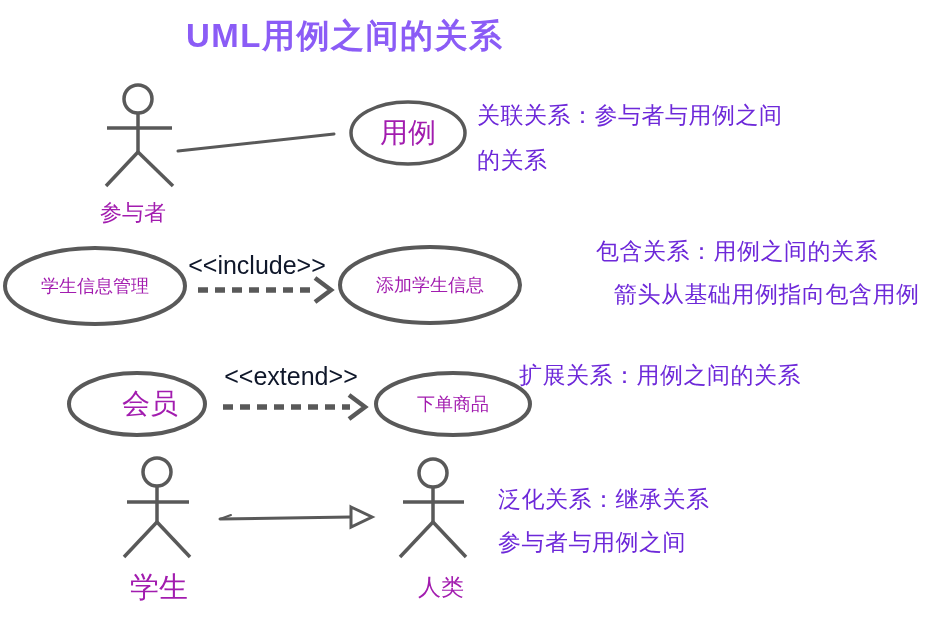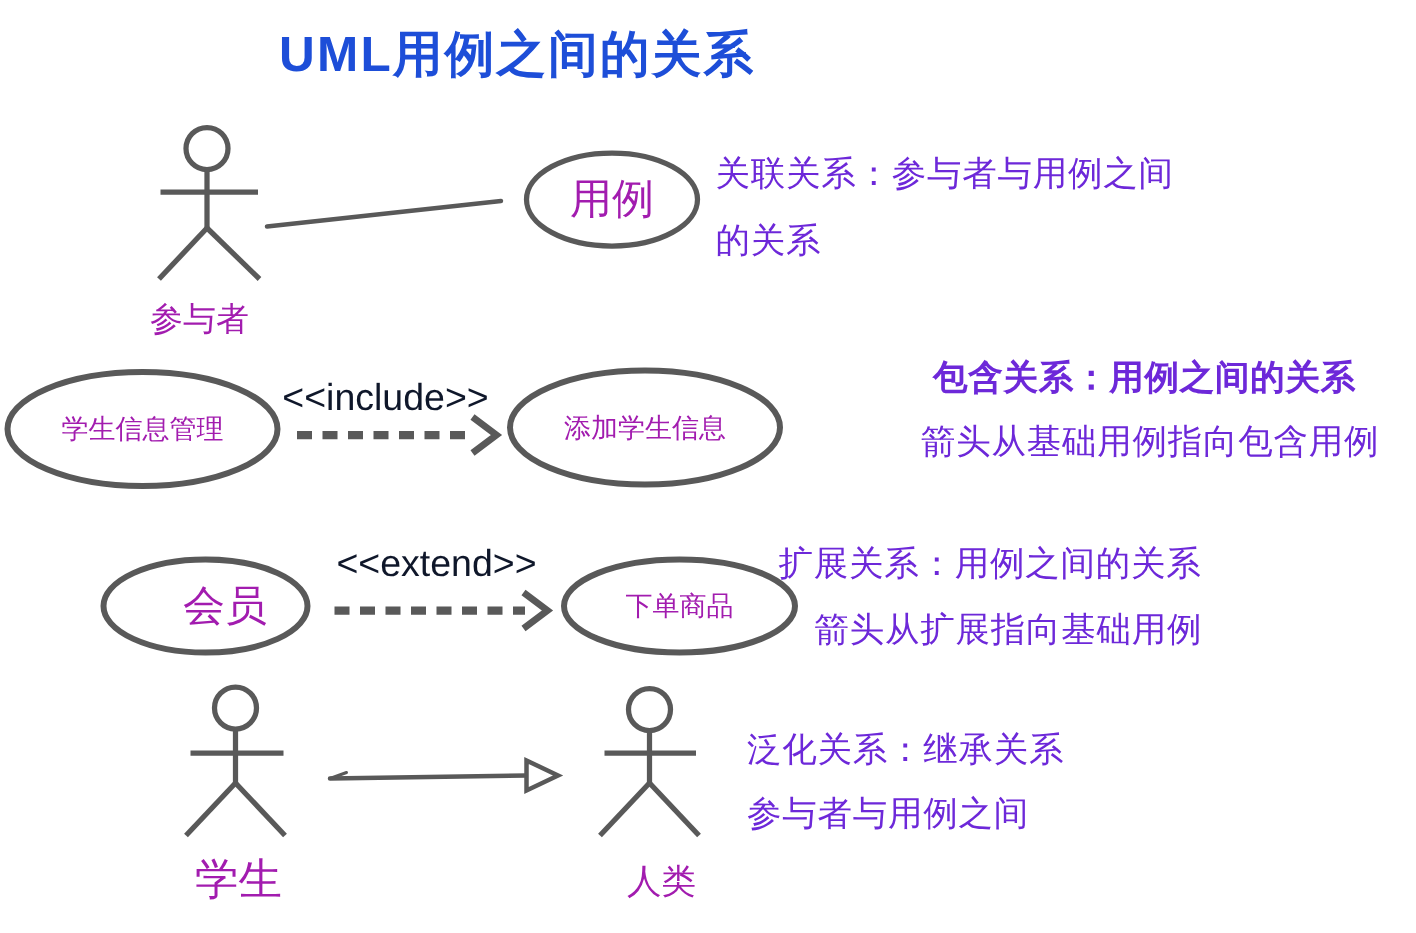--- a/index.html
+++ b/index.html
@@ -3,21 +3,21 @@
 <meta charset="utf-8">
 <style>
   html,body{margin:0;padding:0;background:#fff;}
   .canvas{
     position:relative;width:944px;height:622px;background:#ffffff;overflow:hidden;
     font-family:"Liberation Sans","DejaVu Sans",sans-serif;
   }
   .abs{position:absolute;}
   .title{
     left:186px;top:14px;width:420px;height:44px;
-    font-size:33px;font-weight:bold;letter-spacing:1.5px;color:#1d4ed8;
+    font-size:33px;font-weight:bold;letter-spacing:1.5px;color:#8b5cf6;
     white-space:nowrap;
   }
   .note{
     color:#6d28d9;font-size:23px;letter-spacing:0.5px;white-space:nowrap;line-height:1;
   }
   .ellipse-label,.actor-label,.stereo{
     display:flex;align-items:center;justify-content:center;
     color:#a21caf;text-align:center;white-space:nowrap;line-height:1;
   }
   .ellipse-label{font-size:18px;}
@@ -79,27 +79,26 @@
   <div class="abs title">UML用例之间的关系</div>
 
   <div class="abs ellipse-label big" style="left:351px;top:102px;width:114px;height:62px;">用例</div>
   <div class="abs actor-label" style="left:99px;top:200px;width:68px;height:26px;">参与者</div>
   <div class="abs note" style="left:477px;top:104px;">关联关系：参与者与用例之间</div>
   <div class="abs note" style="left:477px;top:149px;">的关系</div>
 
   <div class="abs ellipse-label" style="left:5px;top:248px;width:180px;height:76px;">学生信息管理</div>
   <div class="abs stereo" style="left:186px;top:252px;width:142px;height:26px;">&lt;&lt;include&gt;&gt;</div>
   <div class="abs ellipse-label" style="left:340px;top:247px;width:180px;height:76px;">添加学生信息</div>
-  <div class="abs note" style="left:622px;top:240px;font-weight:bold;">包含关系：用例之间的关系</div>
+  <div class="abs note" style="left:596px;top:240px;">包含关系：用例之间的关系</div>
   <div class="abs note" style="left:614px;top:283px;">箭头从基础用例指向包含用例</div>
 
   <div class="abs ellipse-label big" style="left:82px;top:373px;width:136px;height:62px;">会员</div>
   <div class="abs stereo" style="left:213px;top:363px;width:156px;height:26px;">&lt;&lt;extend&gt;&gt;</div>
   <div class="abs ellipse-label" style="left:376px;top:373px;width:154px;height:62px;">下单商品</div>
   <div class="abs note" style="left:519px;top:364px;">扩展关系：用例之间的关系</div>
-  <div class="abs note" style="left:543px;top:408px;">箭头从扩展指向基础用例</div>
 
   <div class="abs actor-label" style="left:130px;top:574px;width:58px;height:26px;font-size:29px;">学生</div>
   <div class="abs actor-label" style="left:412px;top:574px;width:58px;height:26px;font-size:23px;">人类</div>
   <div class="abs note" style="left:498px;top:488px;">泛化关系：继承关系</div>
   <div class="abs note" style="left:498px;top:531px;">参与者与用例之间</div>
 
 </div>
 
 </body></html>

